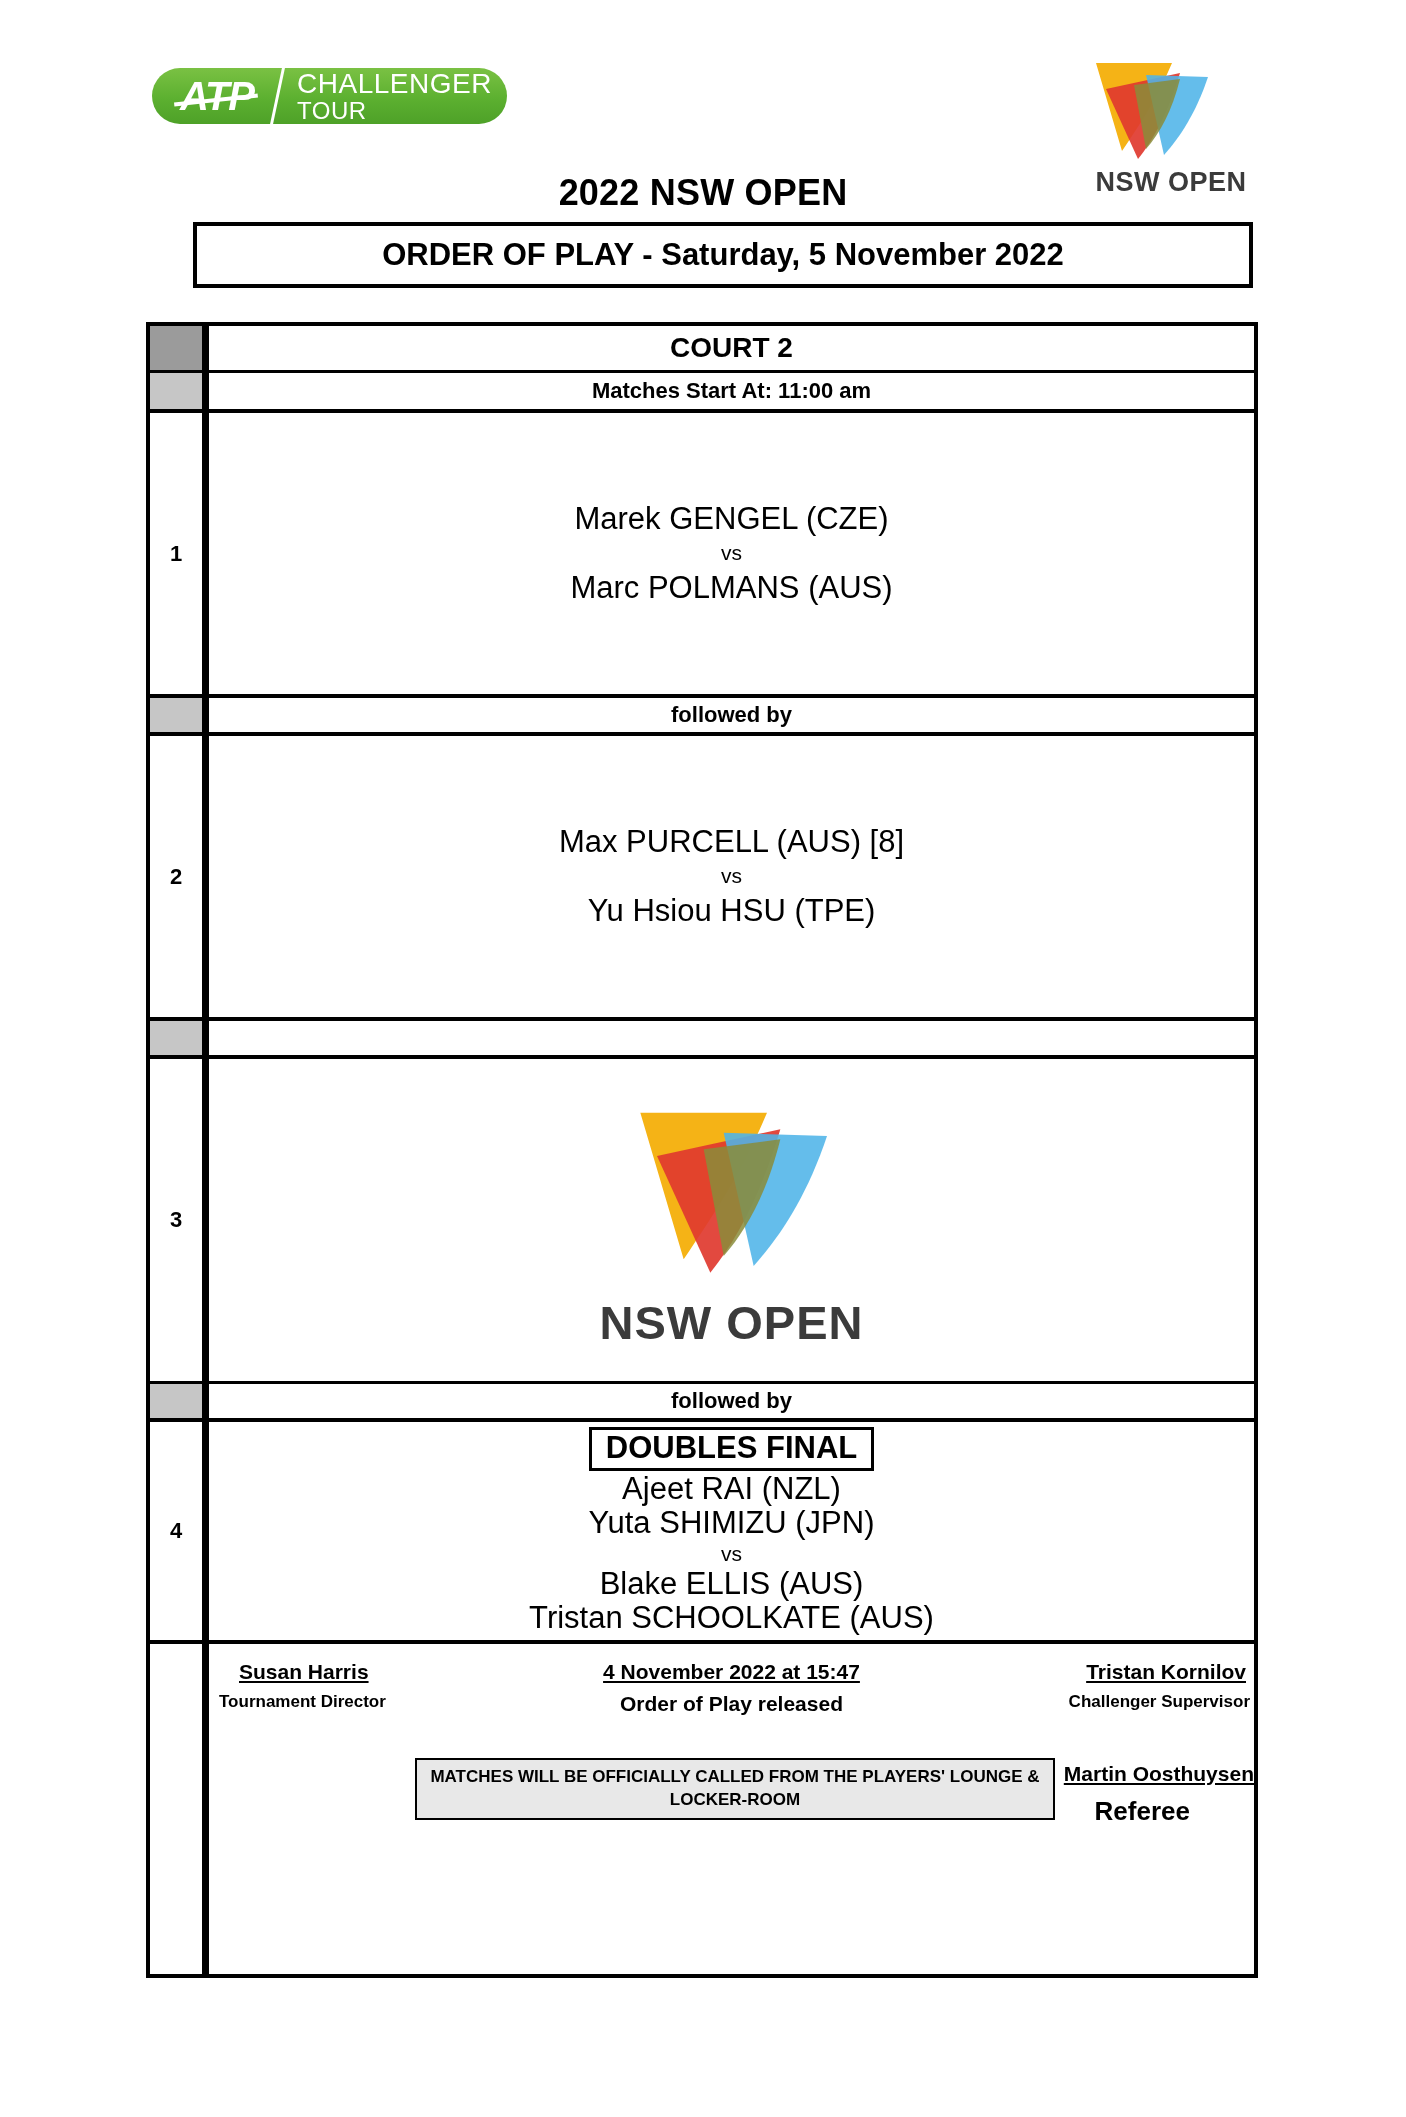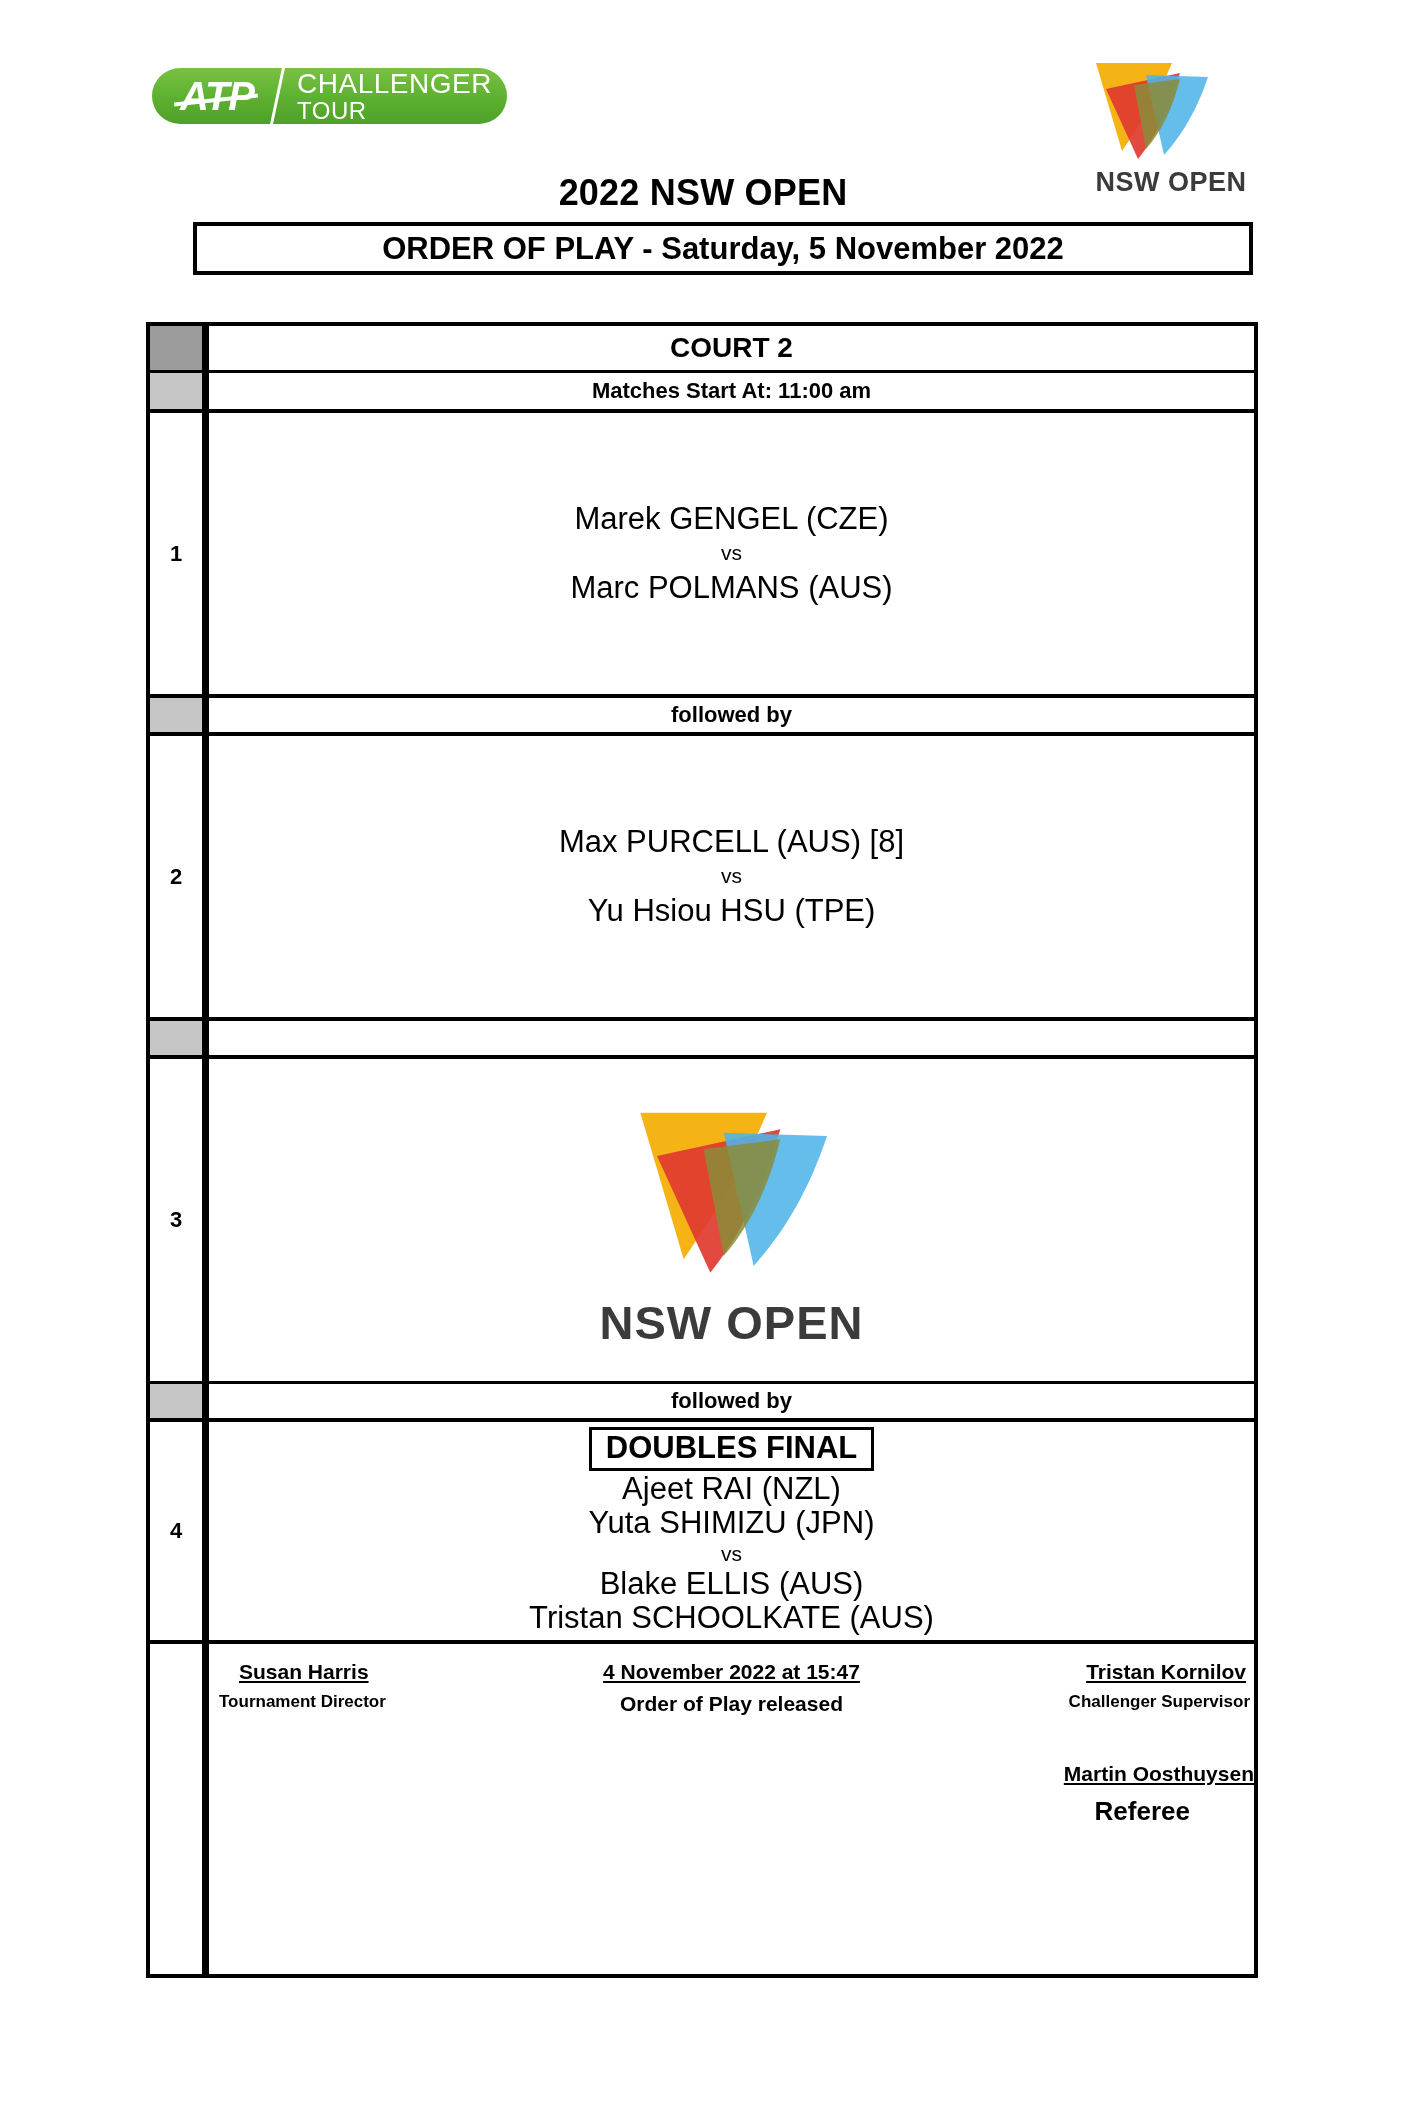--- a/index.html
+++ b/index.html
@@ -111,21 +111,21 @@
     font-size: 36px;
     font-weight: bold;
     letter-spacing: 0.2px;
   }
 
   .oop-bar {
     position: absolute;
     left: 193px;
     top: 222px;
     width: 1060px;
-    height: 53px;
+    height: 66px;
     border: 4px solid #000;
     display: flex;
     align-items: center;
     justify-content: center;
     font-size: 31px;
     font-weight: bold;
     box-sizing: border-box;
   }
 
   
@@ -419,19 +419,20 @@
 
           <div class="foot-center-top">4 November 2022 at 15:47</div>
           <div class="foot-center-sub">Order of Play released</div>
 
           <div class="foot-name" style="right:8px; top:16px;">Tristan Kornilov</div>
           <div class="foot-role" style="right:4px; top:48px;">Challenger Supervisor</div>
 
           <div class="foot-name" style="right:0px; top:118px;">Martin Oosthuysen</div>
           <div class="foot-role" style="right:64px; top:152px; font-size:26px;">Referee</div>
 
+          <div class="notice notice2">MATCHES WILL BE OFFICIALLY CALLED FROM THE PLAYERS' LOUNGE &amp; LOCKER-ROOM</div>
 
         </div>
       </div>
     </div>
 
   </div>
 </div>
 
 </body></html>

